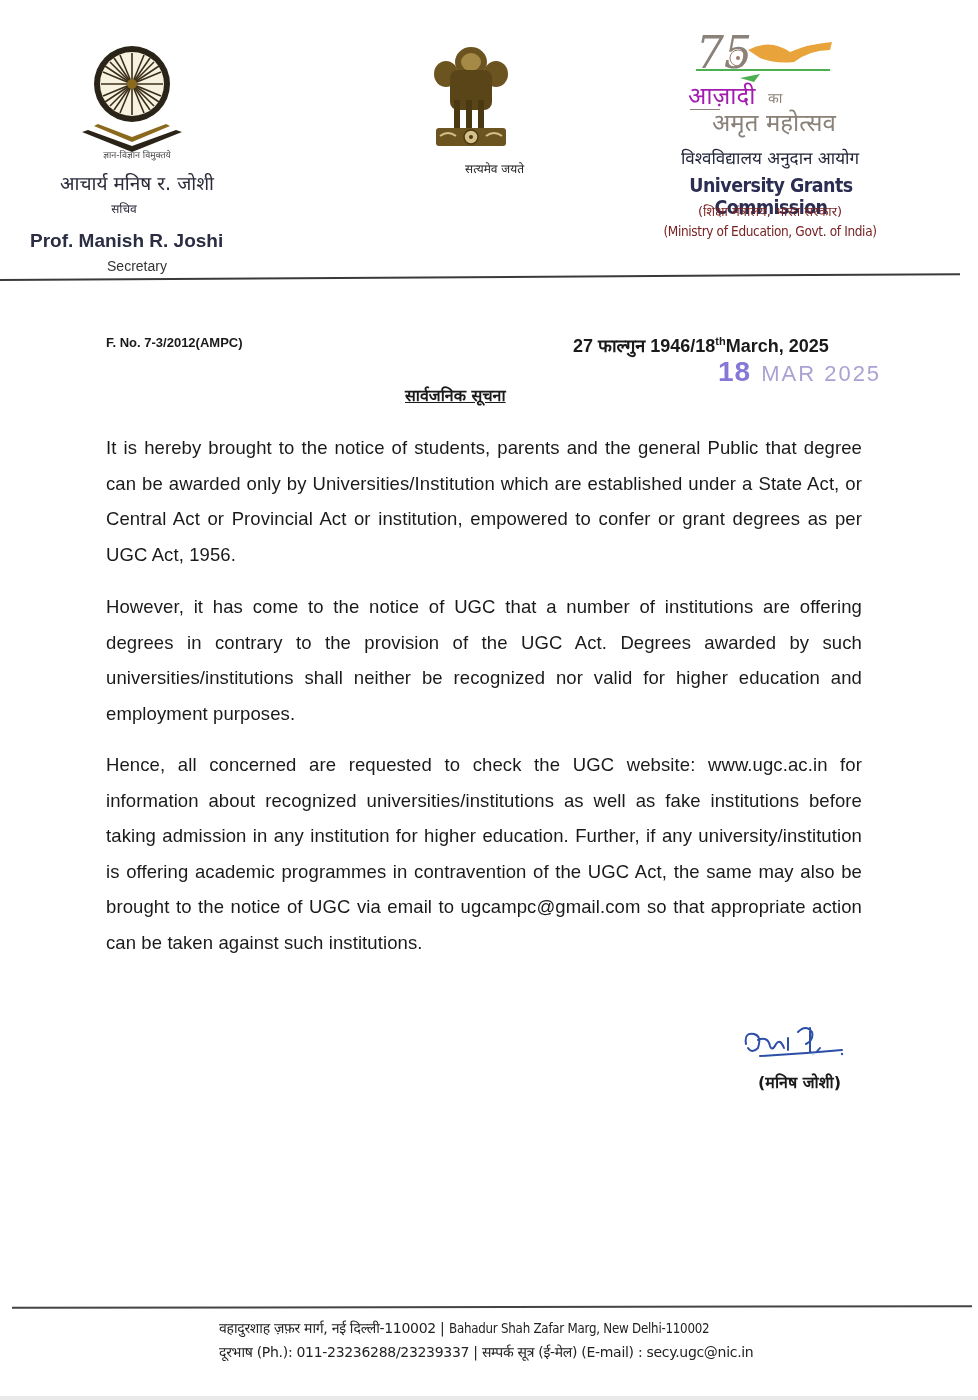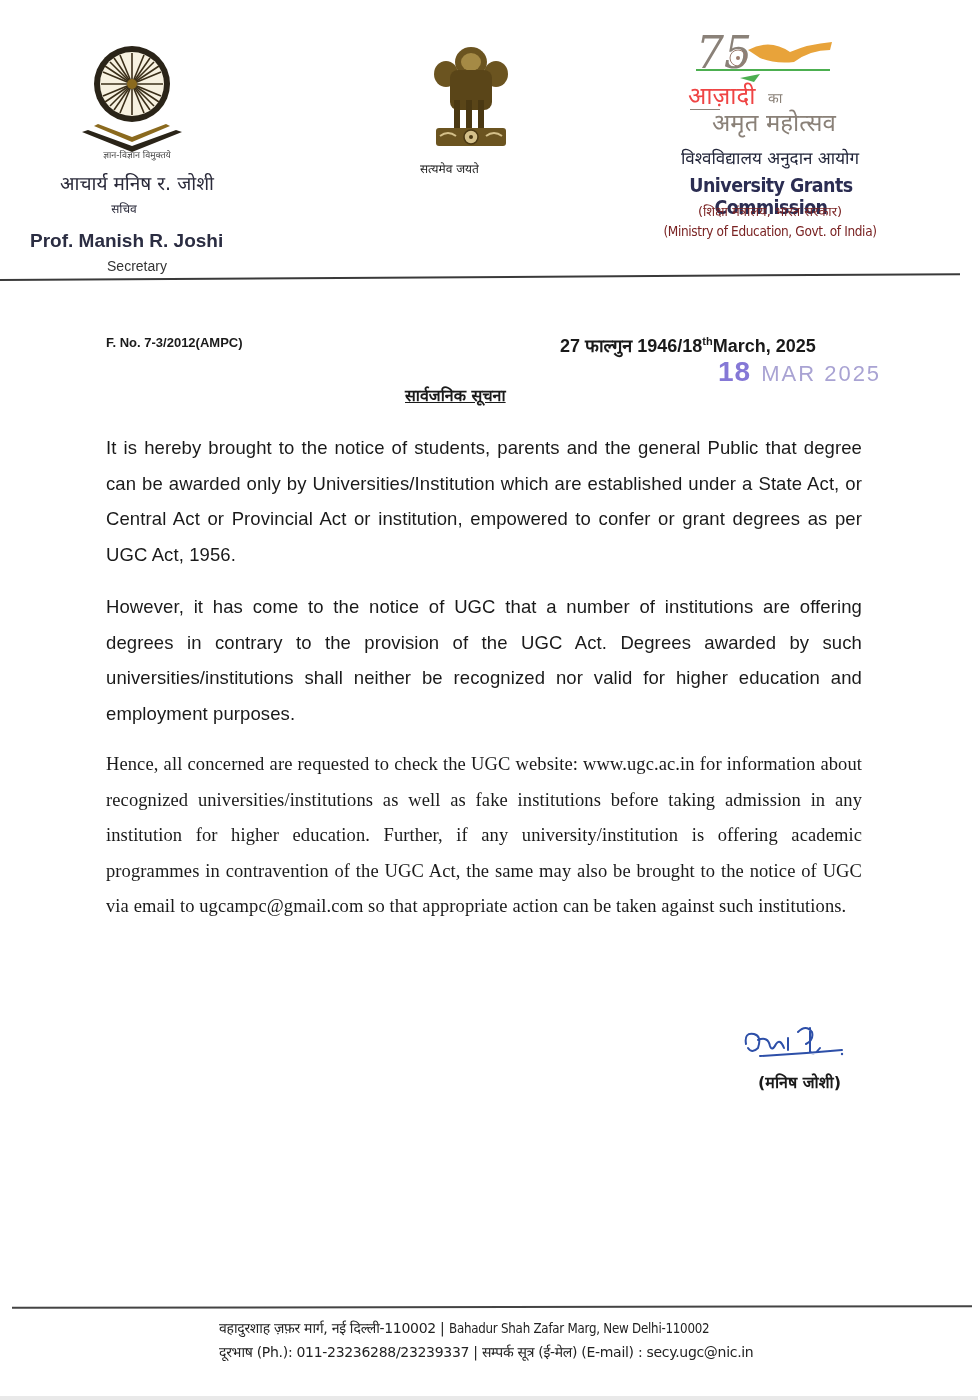--- a/index.html
+++ b/index.html
@@ -10,50 +10,50 @@
     
     .ugc-emblem { left: 72px; top: 40px; width: 120px; height: 120px; }
     .motto-left { left: 92px; top: 148px; width: 90px; text-align: center; font-size: 9px; color: #444; font-family: "DejaVu Sans", sans-serif; }
     .name-hi { left: 30px; top: 170px; width: 214px; text-align: center; font-size: 19px; color: #2a2a3a; font-family: "DejaVu Sans", sans-serif; }
     .title-hi { left: 17px; top: 200px; width: 214px; text-align: center; font-size: 12px; color: #2a2a3a; font-family: "DejaVu Sans", sans-serif; }
     .name-en { left: 30px; top: 230px; width: 214px; font-size: 19px; font-weight: bold; color: #2b2d42; }
     .title-en { left: 30px; top: 258px; width: 214px; text-align: center; font-size: 14px; color: #333; }
 
     
     .national-emblem { left: 428px; top: 40px; width: 86px; height: 118px; }
-    .motto-center { left: 420px; top: 160px; width: 104px; text-align: left; font-size: 12px; color: #222; font-family: "DejaVu Sans", sans-serif; }
+    .motto-center { left: 420px; top: 160px; width: 104px; text-align: right; font-size: 12px; color: #222; font-family: "DejaVu Sans", sans-serif; }
 
     
     .azadi-logo { left: 690px; top: 28px; width: 170px; height: 110px; }
-    .azadi-line1 { left: 688px; top: 78px; font-size: 24px; color: #ef4444; font-family: "DejaVu Sans", sans-serif; }
+    .azadi-line1 { left: 688px; top: 78px; font-size: 24px; color: #a21caf; font-family: "DejaVu Sans", sans-serif; }
     .azadi-ka { left: 768px; top: 88px; font-size: 14px; color: #8a8178; font-family: "DejaVu Sans", sans-serif; }
     .azadi-line2 { left: 712px; top: 105px; font-size: 24px; color: #8a8178; font-family: "DejaVu Sans", sans-serif; }
     .azadi-rule { left: 690px; top: 109px; width: 30px; height: 1px; background: #8a8178; }
     .org-hi { left: 652px; top: 146px; width: 236px; text-align: center; font-size: 17px; color: #23263a; font-family: "DejaVu Sans", sans-serif; }
     .org-en { left: 640px; top: 174px; width: 262px; text-align: center; font-size: 19px; font-weight: bold; color: #2b2d52; font-family: "DejaVu Sans", sans-serif; letter-spacing: -0.6px; transform: scaleX(0.92); }
     .ministry-hi { left: 660px; top: 202px; width: 220px; text-align: center; font-size: 13px; color: #7a2323; font-family: "DejaVu Sans", sans-serif; }
     .ministry-en { left: 650px; top: 223px; width: 240px; text-align: center; font-size: 13.5px; color: #7a2323; font-family: "DejaVu Sans", sans-serif; letter-spacing: -0.4px; transform: scaleX(0.9); }
 
     .header-rule { left: 0; top: 279px; width: 960px; height: 2px; background: #3a3a3a; transform: rotate(-0.35deg); transform-origin: left; }
 
     
     .file-no { left: 106px; top: 335px; font-size: 13px; font-weight: bold; }
-    .date-line { left: 560px; top: 333px; font-size: 18px; font-weight: bold; text-align: right; }
+    .date-line { left: 573px; top: 333px; font-size: 18px; font-weight: bold; text-align: right; }
     .date-line sup { font-size: 11px; }
     .date-stamp { left: 718px; top: 356px; font-size: 25px; color: #8578d6; letter-spacing: 1px; font-family: "Liberation Sans Narrow", "Liberation Sans", sans-serif; }
     .date-stamp .big { font-weight: bold; font-size: 28px; }
     .date-stamp .small { color: #a9a3d3; font-size: 22px; font-weight: normal; margin-left: 10px; letter-spacing: 2px; }
 
     .notice-heading { left: 405px; top: 384px; font-size: 16px; font-weight: bold; text-decoration: underline; font-family: "DejaVu Sans", sans-serif; }
 
     
     .body-text { left: 106px; width: 756px; font-size: 18.5px; line-height: 35.5px; text-align: justify; color: #1a1a1a; letter-spacing: 0.1px; }
     .para-1 { top: 430px; }
     .para-2 { top: 589px; }
-    .para-3 { top: 747px; font-family: Liberation Serif, serif; }
+    .para-3 { top: 747px; }
 
     
     .signature { left: 740px; top: 1018px; width: 110px; height: 48px; }
     .signatory { left: 758px; top: 1071px; font-size: 16px; font-weight: bold; font-family: "DejaVu Sans", sans-serif; }
 
     
     .footer-rule { left: 12px; top: 1306px; width: 960px; height: 2px; background: #444; transform: rotate(-0.1deg); }
     .footer-line1 { left: 219px; top: 1318px; font-size: 14px; color: #222; font-family: "DejaVu Sans", sans-serif; letter-spacing: -0.3px; }
     .footer-line2 { left: 219px; top: 1342px; font-size: 14px; color: #222; font-family: "DejaVu Sans", sans-serif; letter-spacing: -0.3px; }
     .footer-line1 .en, .footer-line2 .en { transform: scaleX(0.85); display: inline-block; transform-origin: left; }

